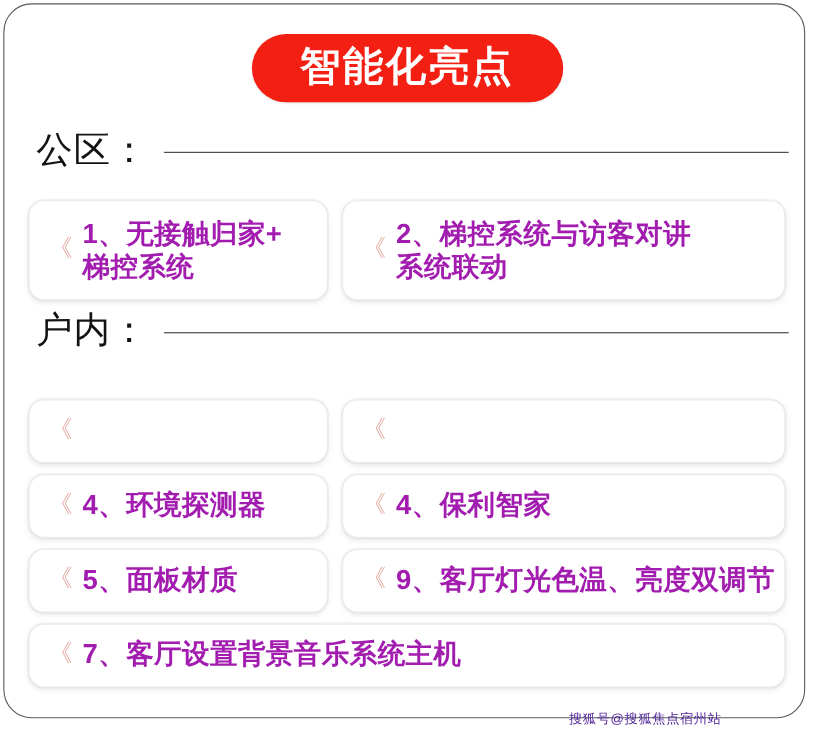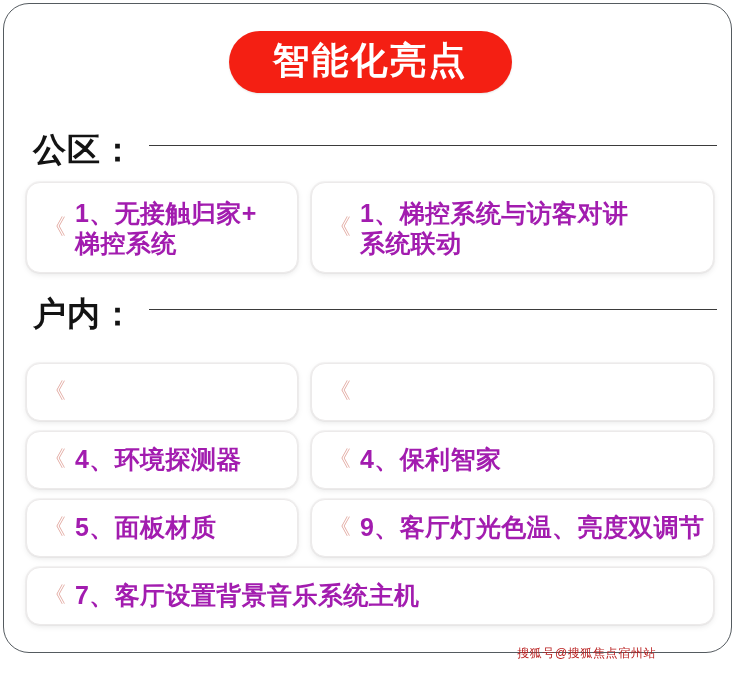--- a/index.html
+++ b/index.html
@@ -69,26 +69,25 @@
   
   .section-head {
     position: absolute;
     left: 33px;
     display: flex;
     align-items: center;
     width: 684px;
   }
   .section-head .sh-text {
     font-size: 33px;
-    font-weight: 700;
+    font-weight: 400;
     color: #131313;
     letter-spacing: 1px;
     white-space: nowrap;
     line-height: 1.1;
-    margin-top: 14px;
   }
   .section-head .sh-rule {
     flex: 1 1 auto;
     height: 0;
     border-top: 1.5px solid #3b3b3b;
     margin-left: 14px;
     margin-top: 4px;
   }
 
   #head-public  { top: 118px; }
@@ -131,21 +130,21 @@
 
   
   .card.tall .card-text { font-size: 25px; line-height: 1.2; }
 
   
   .watermark {
     position: absolute;
     right: 12px;
     top: 645px;
     font-size: 12px;
-    color: #b91c1c;
+    color: #4c1d95;
     letter-spacing: 0.6px;
     z-index: 4;
     white-space: nowrap;
   }
 
   
   .bottom-strip {
     position: absolute;
     left: 0;
     top: 656px;
@@ -174,21 +173,21 @@
     </div>
 
     <div class="card tall" style="left:26px; top:182px; width:272px; height:91px;">
       <span class="chev">《</span>
       <span class="card-text">1、无接触归家+
 梯控系统</span>
     </div>
 
     <div class="card tall" style="left:311px; top:182px; width:403px; height:91px;">
       <span class="chev">《</span>
-      <span class="card-text">1、梯控系统与访客对讲
+      <span class="card-text">2、梯控系统与访客对讲
 系统联动</span>
     </div>
 
     <div class="section-head" id="head-indoor">
       <span class="sh-text">户内：</span>
       <span class="sh-rule"></span>
     </div>
 
     <div class="card" style="left:26px; top:363px; width:272px; height:58px;">
       <span class="chev">《</span>

